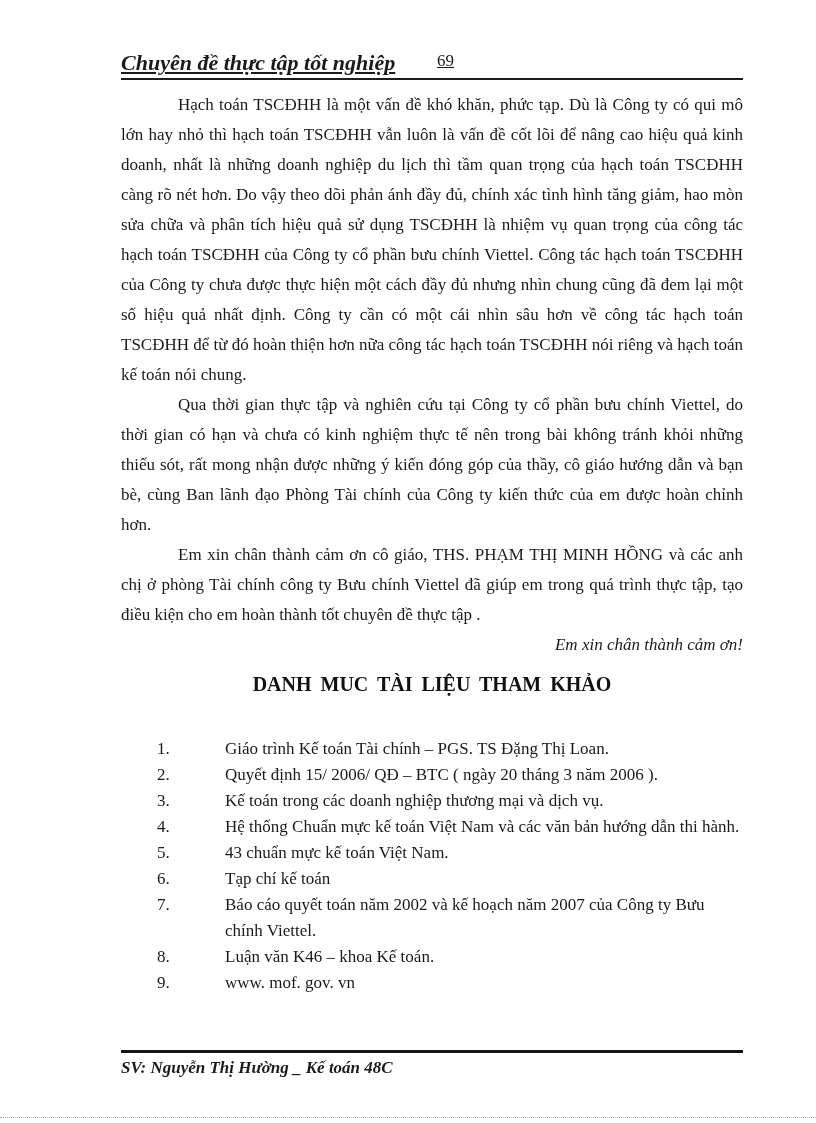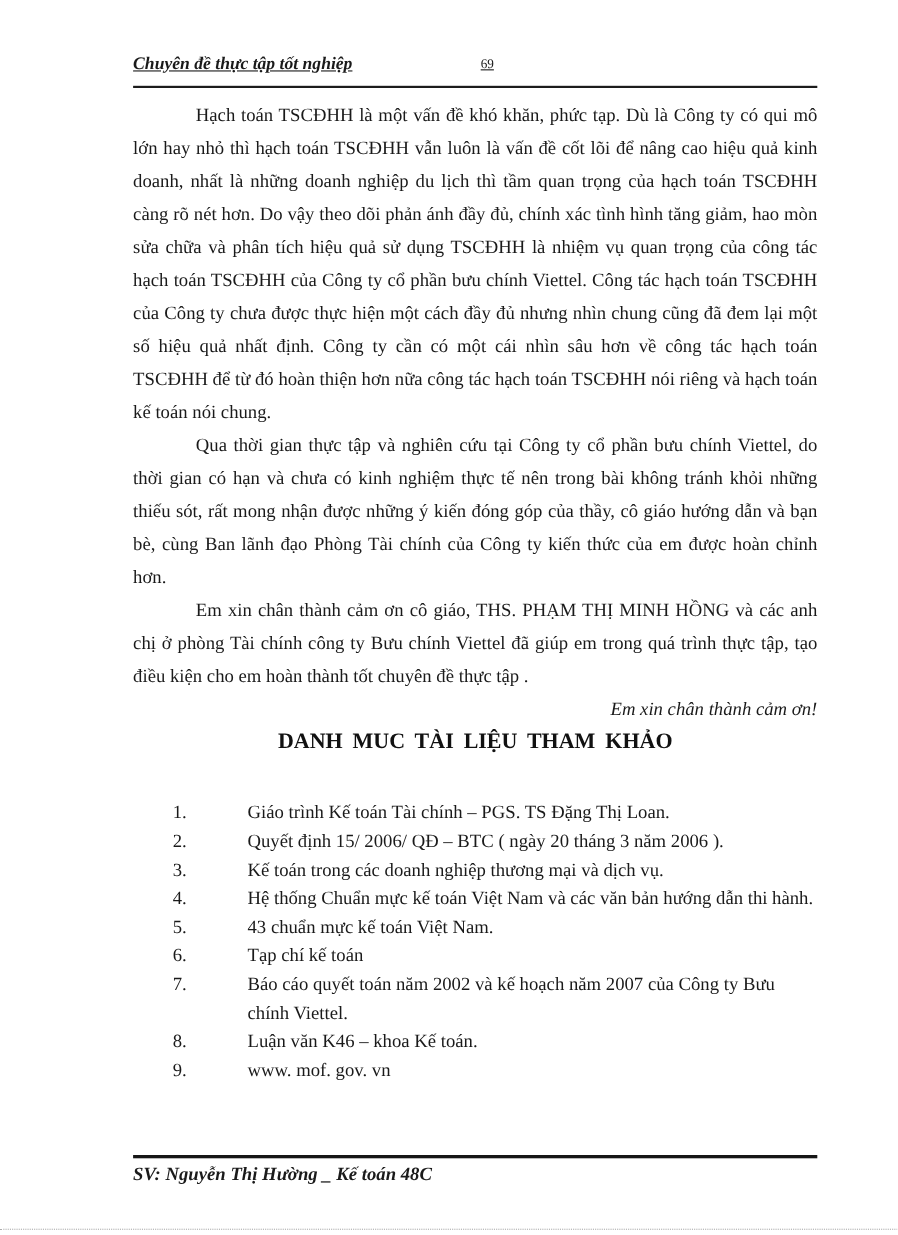--- a/index.html
+++ b/index.html
@@ -17,30 +17,30 @@
   .header {
     position: absolute;
     left: 121px;
     top: 50px;
     width: 622px;
     border-bottom: 2px solid #1c1c1c;
     padding-bottom: 4px;
     height: 30px;
   }
   .header-title {
-    font-size: 16px;
+    font-size: 22px;
     font-weight: bold;
     font-style: italic;
     text-decoration: underline;
   }
   .page-number {
     position: absolute;
     left: 316px;
     top: 1px;
-    font-size: 12px;
+    font-size: 17px;
     text-decoration: underline;
   }
   
   .content {
     position: absolute;
     left: 121px;
     top: 90px;
     width: 622px;
   }
   .para {
@@ -50,20 +50,21 @@
     text-indent: 57px;
   }
   .closing {
     font-size: 17px;
     line-height: 30px;
     font-style: italic;
     text-indent: 59px;
     text-align: right;
   }
   .ref-heading {
+    margin-top: 10px;
     text-align: center;
     font-size: 20px;
     font-weight: bold;
     line-height: 28px;
     word-spacing: 4px;
     color: #111;
   }
   .ref-list {
     list-style: none;
     margin-top: 38px;

